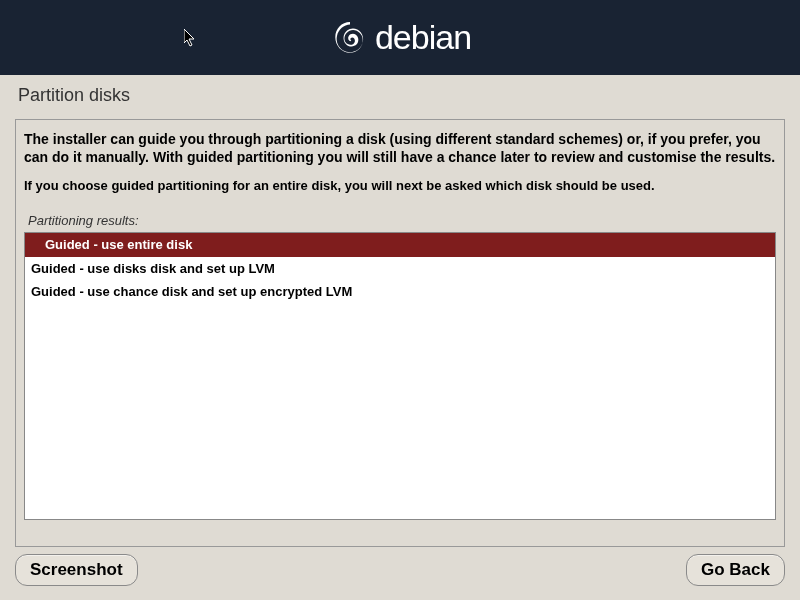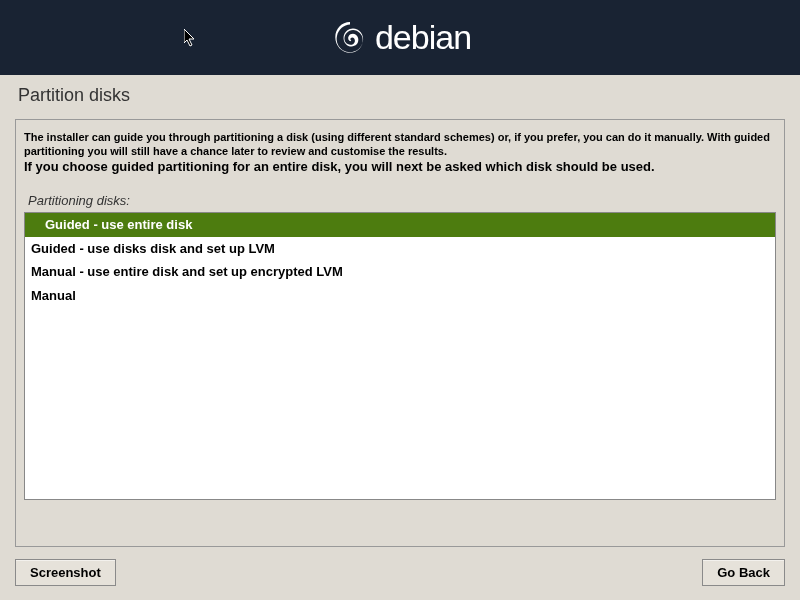--- a/index.html
+++ b/index.html
@@ -46,23 +46,24 @@
     }
     .content-box {
       margin: 5px 15px 0 15px;
       border: 1px solid #999;
       background: #dfdbd3;
       padding: 10px 8px;
       height: 428px;
     }
     .description {
       color: #000;
-      font-size: 11px;
+      font-size: 14px;
       font-weight: bold;
       line-height: 1.3;
+      margin-bottom: 12px;
     }
     .description2 {
       color: #000;
       font-size: 13px;
       font-weight: bold;
       line-height: 1.3;
       margin-bottom: 18px;
     }
     .method-label {
       font-style: italic;
@@ -79,42 +80,42 @@
     }
     .list-item {
       padding: 2px 6px;
       color: #000;
       font-weight: bold;
       font-size: 13px;
       cursor: pointer;
       line-height: 1.5;
     }
     .list-item.selected {
-      background: #4d7c0f;
+      background: #7f1d1d;
       color: white;
       padding-left: 20px;
     }
     .footer {
       position: absolute;
       bottom: 14px;
       left: 15px;
       right: 15px;
       display: flex;
       justify-content: space-between;
     }
     .footer-right {
       display: flex;
       gap: 4px;
     }
     .btn {
       background: #e6e2da;
       border: 1px solid #8a8a8a;
-      border-radius: 0;
+      border-radius: 12px;
       padding: 5px 14px;
-      font-size: 13px;
+      font-size: 17px;
       font-weight: bold;
       color: #000;
       cursor: pointer;
       box-shadow: inset 0 1px 0 rgba(255,255,255,0.5);
     }
     .cursor {
       position: absolute;
       top: 29px;
       left: 184px;
       width: 14px;
@@ -132,26 +133,25 @@
     </svg>
     <span class="logo-text">debian</span>
   </div>
 </div>
 
 <div class="page-title">Partition disks</div>
 
 <div class="content-box">
   <p class="description">The installer can guide you through partitioning a disk (using different standard schemes) or, if you prefer, you can do it manually. With guided partitioning you will still have a chance later to review and customise the results.</p>
   <p class="description2">If you choose guided partitioning for an entire disk, you will next be asked which disk should be used.</p>
-  <div class="method-label">Partitioning disks:</div>
+  <div class="method-label">Partitioning results:</div>
   <div class="listbox">
     <div class="list-item selected">Guided - use entire disk</div>
     <div class="list-item">Guided - use disks disk and set up LVM</div>
-    <div class="list-item">Manual - use entire disk and set up encrypted LVM</div>
-    <div class="list-item">Manual</div>
+    <div class="list-item">Guided - use chance disk and set up encrypted LVM</div>
   </div>
 </div>
 
 <div class="footer">
   <button class="btn">Screenshot</button>
   <div class="footer-right">
     <button class="btn">Go Back</button>
   </div>
 </div>
 

